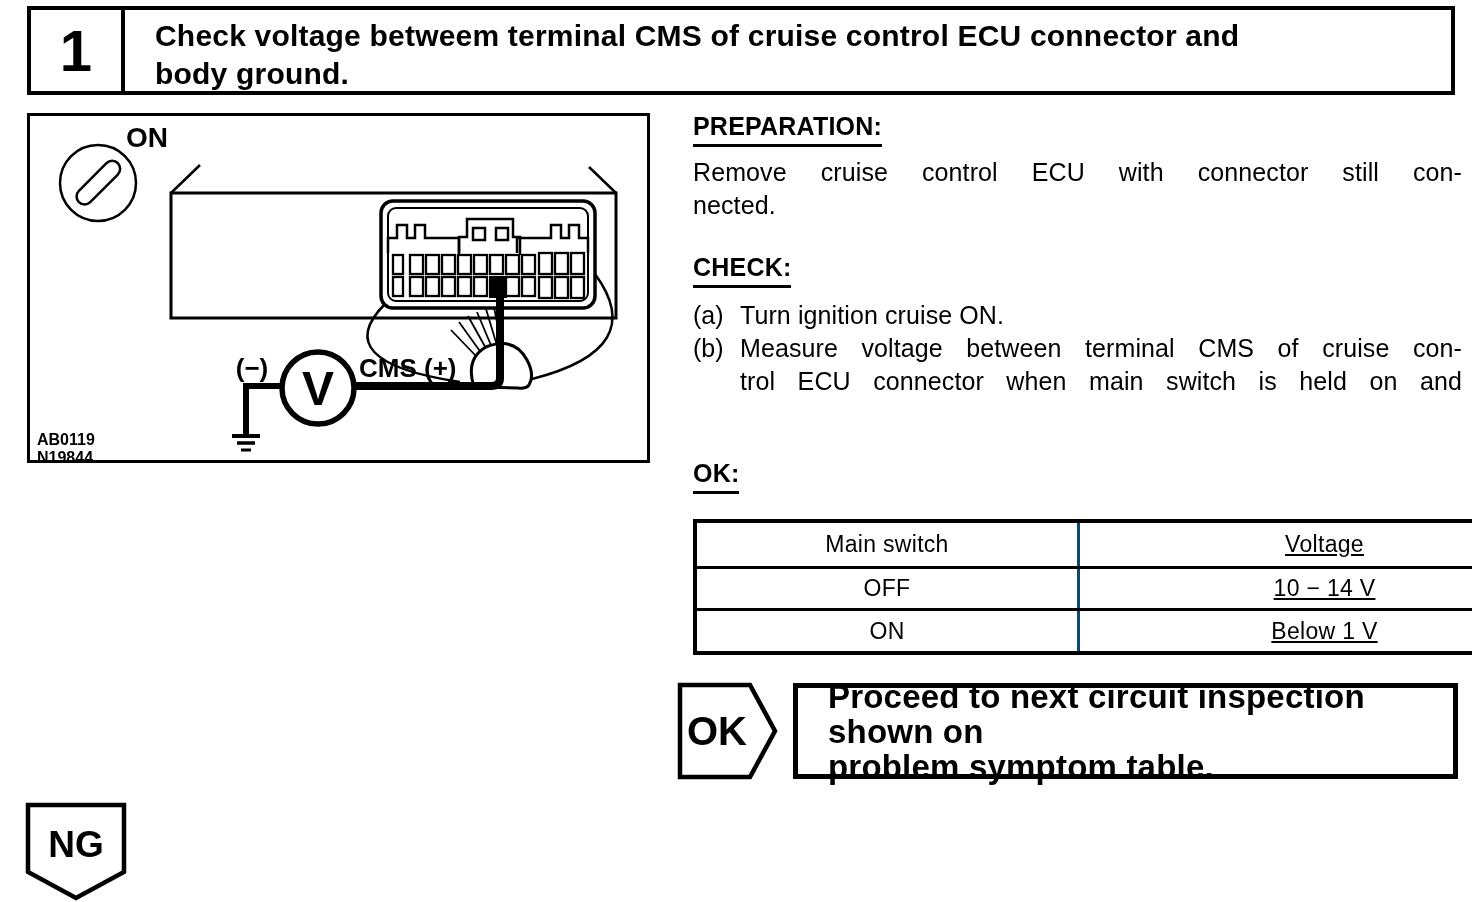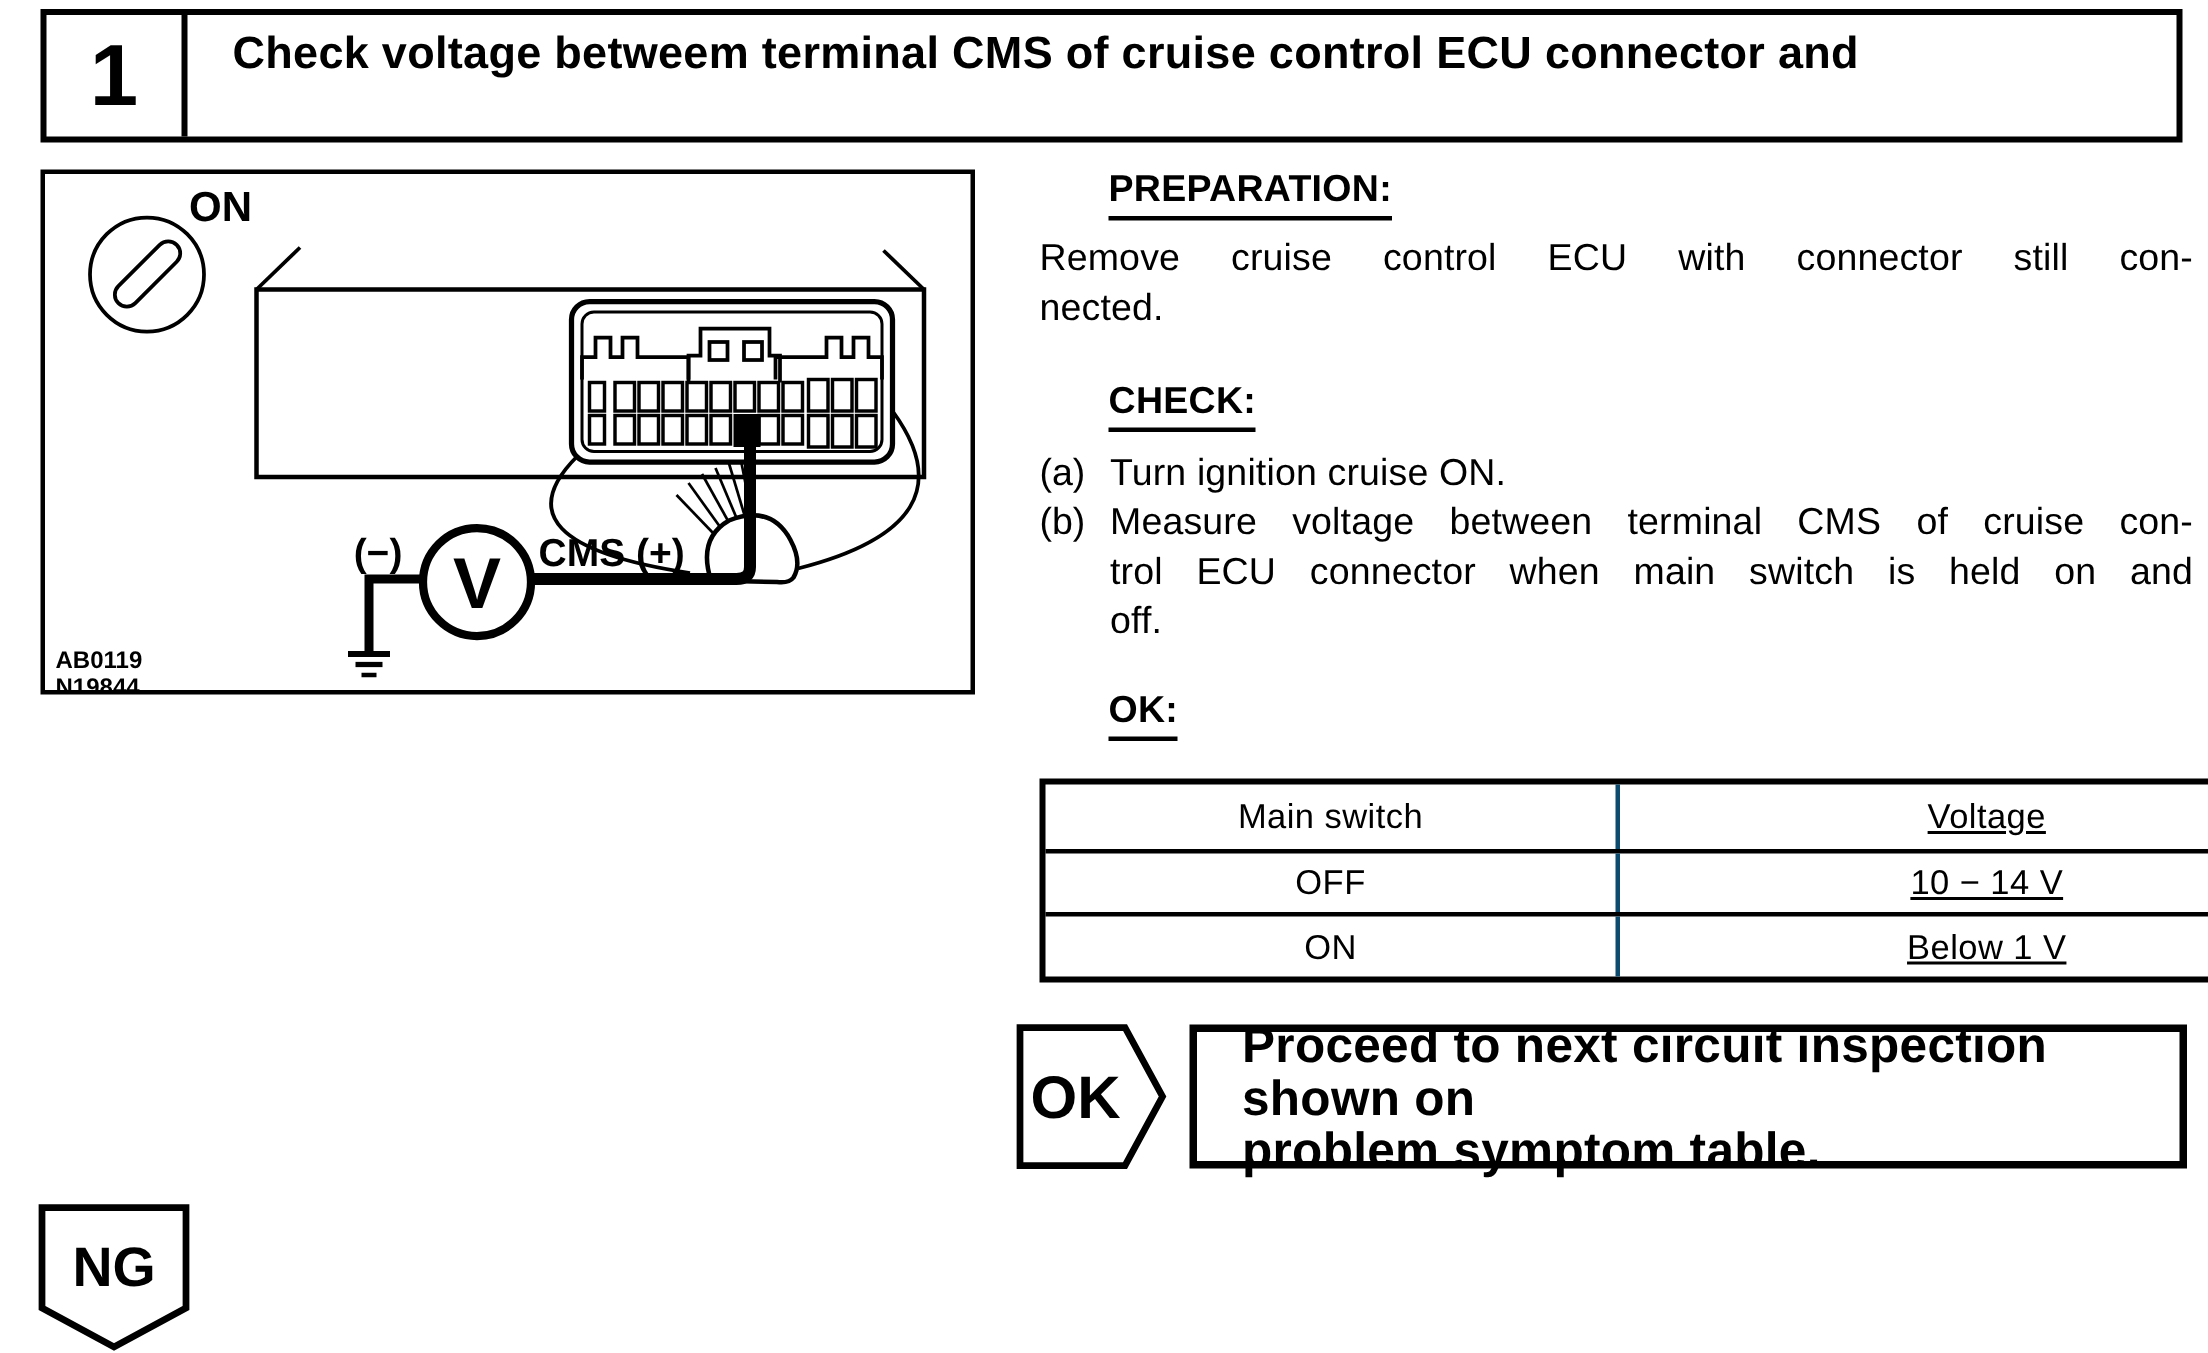--- a/index.html
+++ b/index.html
@@ -29,21 +29,21 @@
 
   
   .figure-box{
     left:27px;top:113px;width:623px;height:350px;
     border:3px solid #000;box-sizing:border-box;background:#fff;
   }
 
   
   .h-ul{
     font-size:25px;font-weight:bold;letter-spacing:.2px;
-    border-bottom:3px solid #000;padding-bottom:3px;display:inline-block;margin-left:46px;
+    border-bottom:3px solid #000;padding-bottom:3px;display:inline-block;
   }
   .bodyline{font-size:25px;line-height:33px;letter-spacing:.1px;white-space:nowrap;}
   .just{white-space:normal;text-align:justify;text-align-last:justify;-moz-text-align-last:justify;}
   .checkrow{display:flex;}
   .check-marker{width:47px;font-size:25px;line-height:33px;flex:none;}
 
   
   .spec-table{
     left:693px;top:519px;width:880px;height:136px;
     border:4px solid #000;box-sizing:border-box;background:#fff;
@@ -69,20 +69,21 @@
   svg{display:block;}
   svg text{font-family:"Liberation Sans", sans-serif;}
 </style>
 </head>
 <body>
 
 <div class="abs step-header">
   <div class="step-num">1</div>
   <div class="step-title">
     <div>Check voltage betweem terminal CMS of cruise control ECU connector and</div>
+    <div>body ground.</div>
   </div>
 </div>
 
 <div class="abs figure-box">
   <svg width="617" height="344" viewBox="0 0 617 344">
 
     <g stroke="#000" fill="none">
       <circle cx="68" cy="67" r="38" stroke-width="2.5"></circle>
       <rect x="41" y="59" width="55" height="16" rx="8" stroke-width="2.5" transform="rotate(-45 68 67)"></rect>
     </g>
@@ -190,21 +191,20 @@
   <div class="check-marker">(a)</div>
   <div>
     <div class="bodyline">Turn ignition cruise ON.</div>
   </div>
 </div>
 <div class="abs checkrow" style="left:693px;top:332px;width:769px;">
   <div class="check-marker">(b)</div>
   <div style="width:722px;">
     <div class="bodyline just">Measure voltage between terminal CMS of cruise con-</div>
     <div class="bodyline just">trol ECU connector when main switch is held on and</div>
-    <div class="bodyline">off.</div>
   </div>
 </div>
 
 <div class="abs" style="left:693px;top:459px;">
   <span class="h-ul">OK:</span>
 </div>
 
 <div class="abs spec-table">
   <div class="spec-row">
     <div class="spec-cell">Main switch</div>

